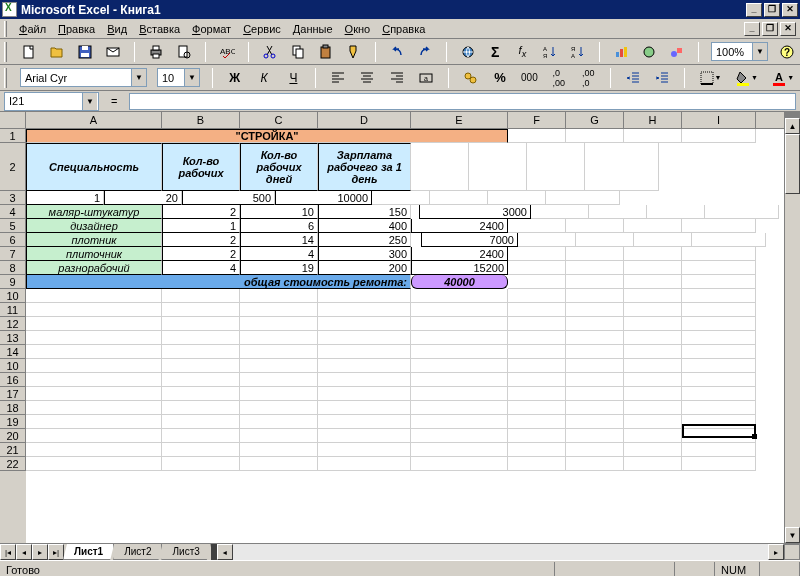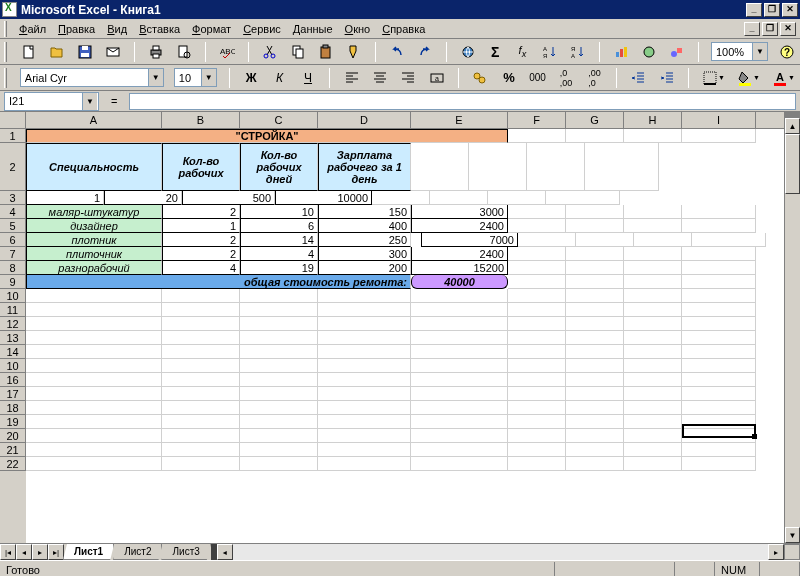--- a/index.html
+++ b/index.html
@@ -228,21 +228,21 @@
       <svg viewBox="0 0 16 16">
         <circle cx="8" cy="8" r="6" fill="#ffff80" stroke="#000"></circle>
         <text x="5" y="12" font-size="10" font-weight="bold">?</text>
       </svg>
     </div>
 </div>
 
 <div class="toolbar">
   <div class="grip"></div>
   <div class="combo" style="width:145px">
-      <input style="width: 127px;" value="Arial Cyr">
+      <input style="width: 110px;" value="Arial Cyr">
       <div class="dd">▼</div>
     </div>
   <div class="combo" style="width:44px">
       <input style="width: 26px;" value="10">
       <div class="dd">▼</div>
     </div>
   <div class="sep"></div>
   <div class="tbtn">
       <b style="font-size:12px">Ж</b>
     </div>
@@ -400,21 +400,21 @@
         <div class="gc " style="width: 58px; height: 100%;"></div>
         <div class="gc " style="width: 58px; height: 100%;"></div>
         <div class="gc " style="width: 58px; height: 100%;"></div>
         <div class="gc " style="width: 74px; height: 100%;"></div>
       </div>
       <div class="gr" style="height: 14px;">
         <div class="gc spec bl bb" style="width: 136px; height: 100%;">маляр-штукатур</div>
         <div class="gc num bl bb " style="width: 78px; height: 100%;">2</div>
         <div class="gc num bl bb " style="width: 78px; height: 100%;">10</div>
         <div class="gc num bl bb " style="width: 93px; height: 100%;">150</div>
-        <div class="gc num bl bb br" style="width: 97px; height: 100%;">3000</div>
+        <div class="gc num bl bb br" style="width: 112px; height: 100%; margin-left: 8px;">3000</div>
         <div class="gc " style="width: 58px; height: 100%;"></div>
         <div class="gc " style="width: 58px; height: 100%;"></div>
         <div class="gc " style="width: 58px; height: 100%;"></div>
         <div class="gc " style="width: 74px; height: 100%;"></div>
       </div>
       <div class="gr" style="height: 14px;">
         <div class="gc spec bl bb" style="width: 136px; height: 100%;">дизайнер</div>
         <div class="gc num bl bb " style="width: 78px; height: 100%;">1</div>
         <div class="gc num bl bb " style="width: 78px; height: 100%;">6</div>
         <div class="gc num bl bb " style="width: 93px; height: 100%;">400</div>

